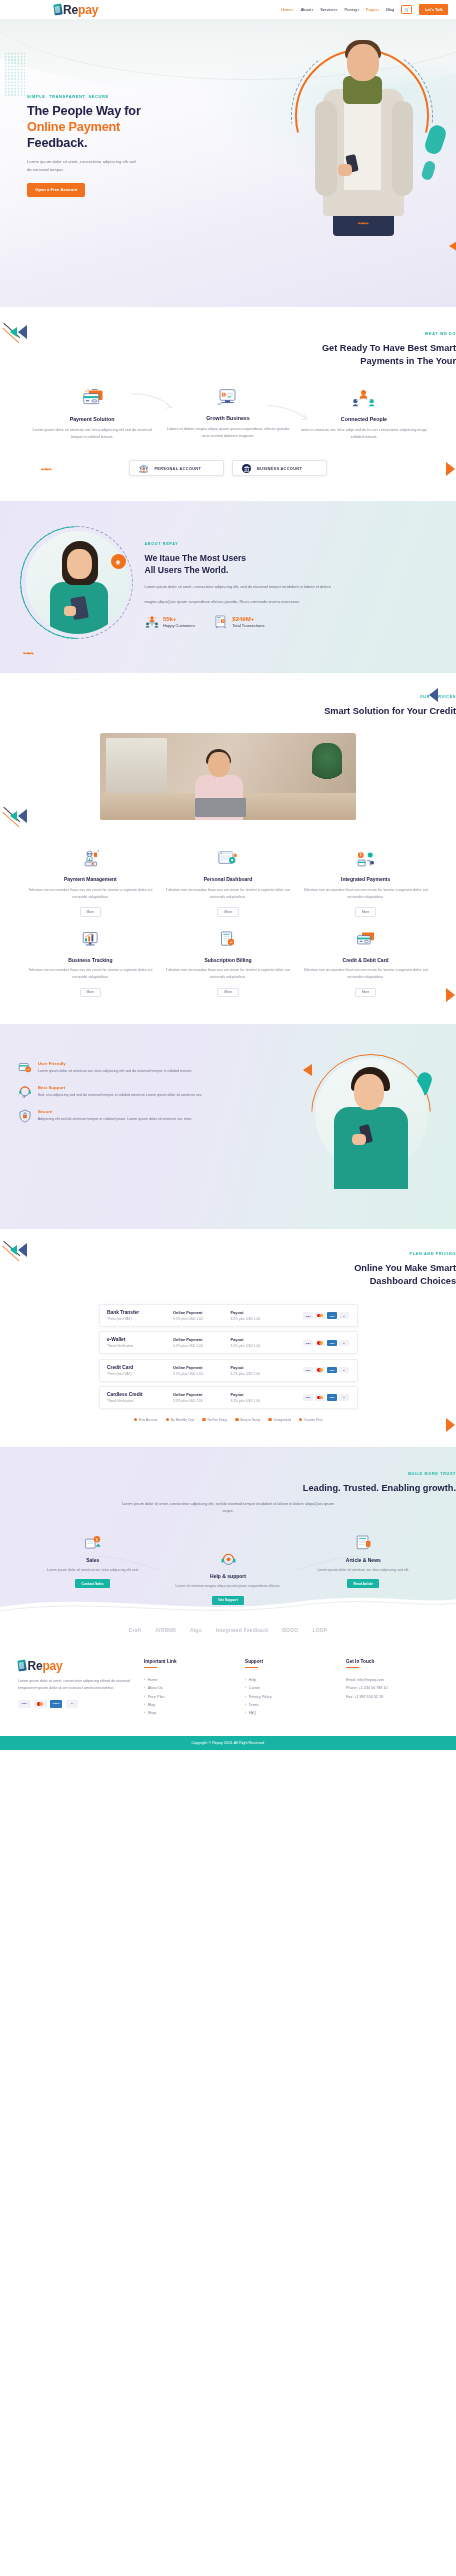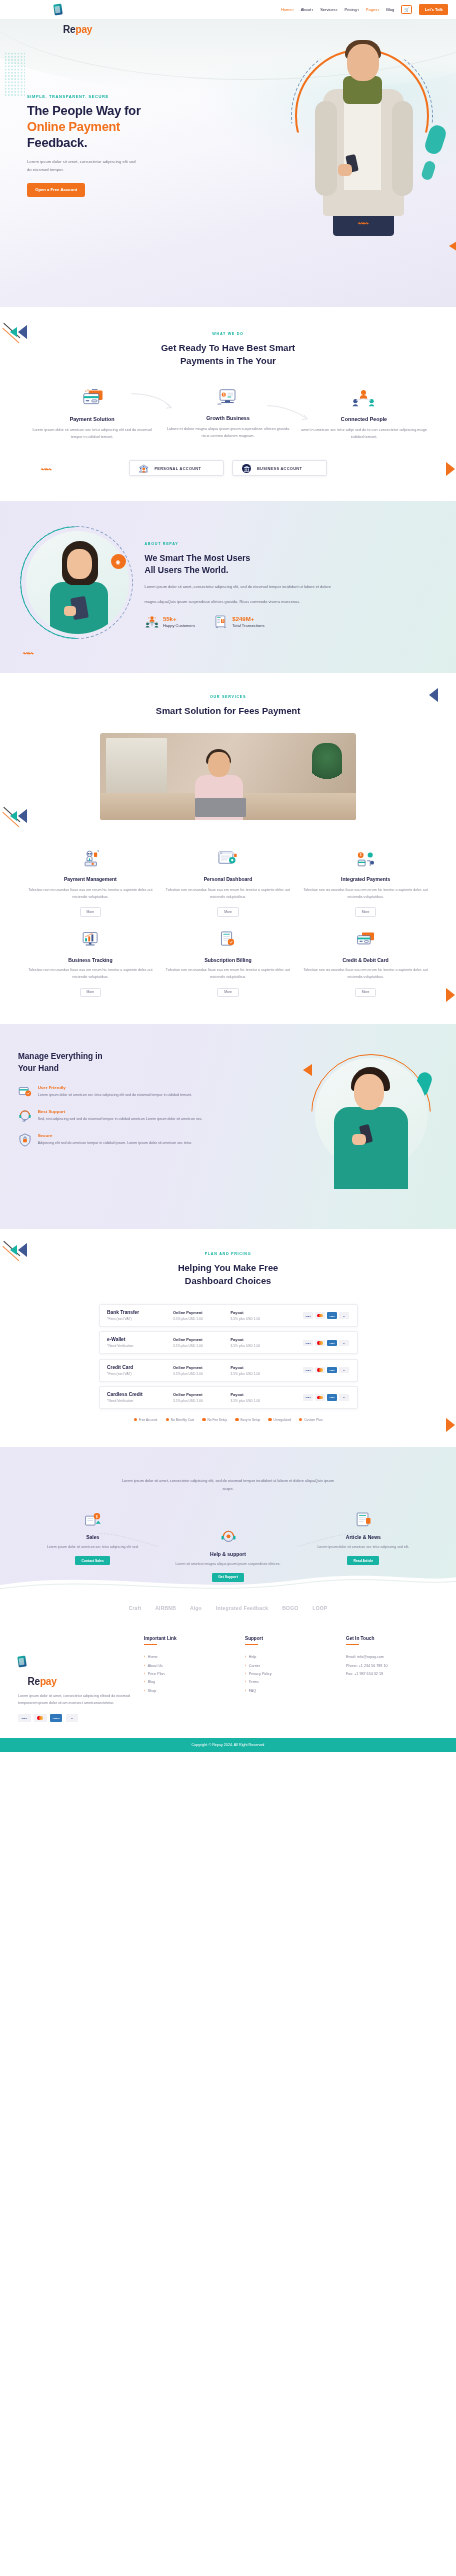--- a/index.html
+++ b/index.html
@@ -17,21 +17,21 @@
   .logo { display:flex; align-items:center; gap:1.3px; margin-left:46px; }
   .logo-mark {
     width:8.2px; height:10.8px; border-radius:1.3px;
     background:linear-gradient(160deg,#17b3a3 0%,#1b4d8f 100%);
     position:relative; transform:rotate(-8deg);
   }
   .logo-mark:after{
     content:""; position:absolute; left:1.3px; top:1.6px; width:5px; height:7px;
     background:#fff; border-radius:0.6px; opacity:.55;
   }
-  .logo-text { font-size:10px; font-weight:700; letter-spacing:-0.2px;margin-top:40px; }
+  .logo-text { font-size:12px; font-weight:700; letter-spacing:-0.2px; }
   .logo-text .a { color:#2b2b45; }
   .logo-text .b { color:#f2711c; }
 
   .nav { margin-left:auto; display:flex; align-items:center; gap:7px; }
   .nav-item {
     font-size:4px; color:#2b2b45; white-space:nowrap; cursor:pointer;
   }
   .nav-item.active { color:#f2711c; }
   .nav-item .caret { font-size:2.9px; margin-left:0.6px; opacity:.8; }
   .cart-btn {
@@ -154,21 +154,21 @@
   .hero-zig1{ left:81px; top:15px; }
   .hero-zig2{ left:77px; top:191px; }
   .hero-orange-tri{
     position:absolute; right:-1.3px; bottom:56px;
     width:0;height:0;border-top:5.7px solid transparent;border-bottom:5.7px solid transparent;
     border-right:8.2px solid #f2711c;
   }
 
   
   .sec { position:relative; padding:21.6px 0; }
-  .sec-head { text-align:center; }
+  .sec-head { text-align:right; }
   .sec-eyebrow{
     font-size:3.7px; letter-spacing:0.7px; color:#17b3a3; font-weight:700;
     text-transform:uppercase; margin-bottom:5.7px;
   }
   .sec-title{
     font-size:9.2px; line-height:1.42; font-weight:700; color:#23234a;
   }
 
   
   .tri-deco{ position:absolute; display:flex; align-items:center; gap:0.6px; }
@@ -588,21 +588,21 @@
           <div class="woman-hair"></div>
           <div class="woman-face"></div>
           <div class="woman-tab"></div>
           <div class="woman-hand"></div>
         </div>
         <div class="pin">◉</div>
       </div>
       <div class="about-body">
         <div class="sec-eyebrow" style="text-align:left;">ABOUT REPAY</div>
         <div class="about-title">
-          <span>We Smart The Most Users</span><br>
+          <span>We Itaue The Most Users</span><br>
           <span>All Users The World.</span>
         </div>
         <div class="about-p">Lorem ipsum dolor sit amet, consectetur adipiscing elit, sed do eiusmod tempor incididunt ut labore et dolore</div>
         <div class="about-p">magna aliquaQuis ipsum suspendisse ultrices gravida. Risus commodo viverra maecenas.</div>
         <div class="stats">
           <div class="stat">
             <div class="stat-ico">
               <svg width="14" height="14" viewBox="0 0 22 22">
                 <circle cx="11" cy="4.5" r="2.6" fill="#f2711c"></circle>
                 <path d="M7 10.5 a4 4 0 0 1 8 0 z" fill="#f2711c"></path>
@@ -639,21 +639,21 @@
           </div>
         </div>
       </div>
     </div>
     <div class="zig about-wave">〰〰</div>
   </div>
 
   <div class="services">
     <div class="sec-head">
       <div class="sec-eyebrow">OUR SERVICES</div>
-      <div class="sec-title">Smart Solution for Fees Payment</div>
+      <div class="sec-title">Smart Solution for Your Credit</div>
     </div>
 
     <div class="tri-deco" style="right:18px; top:15px;">
       <div class="tri-b" style="transform:none;border-left:0;border-right:9.5px solid #3f5792;"></div>
     </div>
 
     <div class="srv-banner">
       <div class="srv-win"></div>
       <div class="srv-plant"></div>
       <div class="srv-sofa"></div>
@@ -779,24 +779,20 @@
         <div class="srv-more">More</div>
       </div>
     </div>
 
     <div class="tri-right" style="right:1.3px; bottom:21.6px;"></div>
   </div>
 
   <div class="manage">
     <div class="manage-inner">
       <div class="manage-left">
-        <div class="manage-title">
-          <span>Manage Everything in</span><br>
-          <span>Your Hand</span>
-        </div>
 
         <div class="feat">
           <div class="feat-ico">
             <svg width="14" height="14" viewBox="0 0 22 22">
               <rect x="2" y="4" width="14" height="11" rx="1" fill="#fff" stroke="#3f5792" stroke-width=".9"></rect>
               <rect x="2" y="6.5" width="14" height="2.2" fill="#17b3a3"></rect>
               <circle cx="16" cy="13" r="4.5" fill="#f2711c"></circle>
               <path d="M14 13 l1.5 1.5 L18.3 11.7" stroke="#fff" stroke-width="1.1" fill="none"></path>
             </svg>
           </div>
@@ -855,21 +851,21 @@
     <div class="tri-deco" style="left:10px; top:14px;">
       <div class="slash" style="left:-9px; top:5px;"></div>
       <div class="slash2" style="left:-10px; top:10px;"></div>
       <div class="tri-t"></div>
       <div class="tri-b"></div>
     </div>
 
     <div class="sec-head">
       <div class="sec-eyebrow">PLAN AND PRICING</div>
       <div class="sec-title">
-        <span>Helping You Make Free</span><br>
+        <span>Online You Make Smart</span><br>
         <span>Dashboard Choices</span>
       </div>
     </div>
 
     <div class="price-table">
       <div class="price-row">
         <div class="pc name">
           <div class="p-title">Bank Transfer</div>
           <div class="p-sub">*Fees (excl VAT)</div>
         </div>
@@ -977,20 +973,24 @@
       <div class="note">
           <span class="note-dot"></span>
           <span>Custom Plan</span>
         </div>
     </div>
 
     <div class="tri-right" style="right:1.3px; bottom:15px;"></div>
   </div>
 
   <div class="trust">
+    <div class="sec-head">
+      <div class="sec-eyebrow">BUILD MORE TRUST</div>
+      <div class="sec-title">Leading. Trusted. Enabling growth.</div>
+    </div>
     <div class="trust-sub">Lorem ipsum dolor sit amet, consectetur adipiscing elit, sed do eiusmod tempor incididunt ut labore et dolore aliquaQuis ipsum suspe.</div>
 
     <div class="tri-cards">
       <div class="curve-arrow" style="left:95px; top:21.6px; width:70px;">
         <svg viewBox="0 0 110 30">
             <path d="M2 4 C 36 4, 72 18, 104 26" stroke="#c9c9d8" stroke-width=".8" fill="none" stroke-dasharray="3 2"></path>
           </svg>
       </div>
       <div class="curve-arrow" style="right:95px; top:21.6px; width:70px;">
         <svg viewBox="0 0 110 30">

